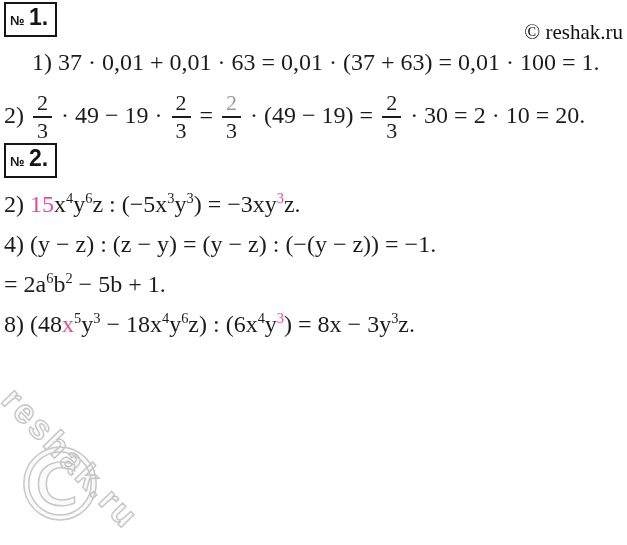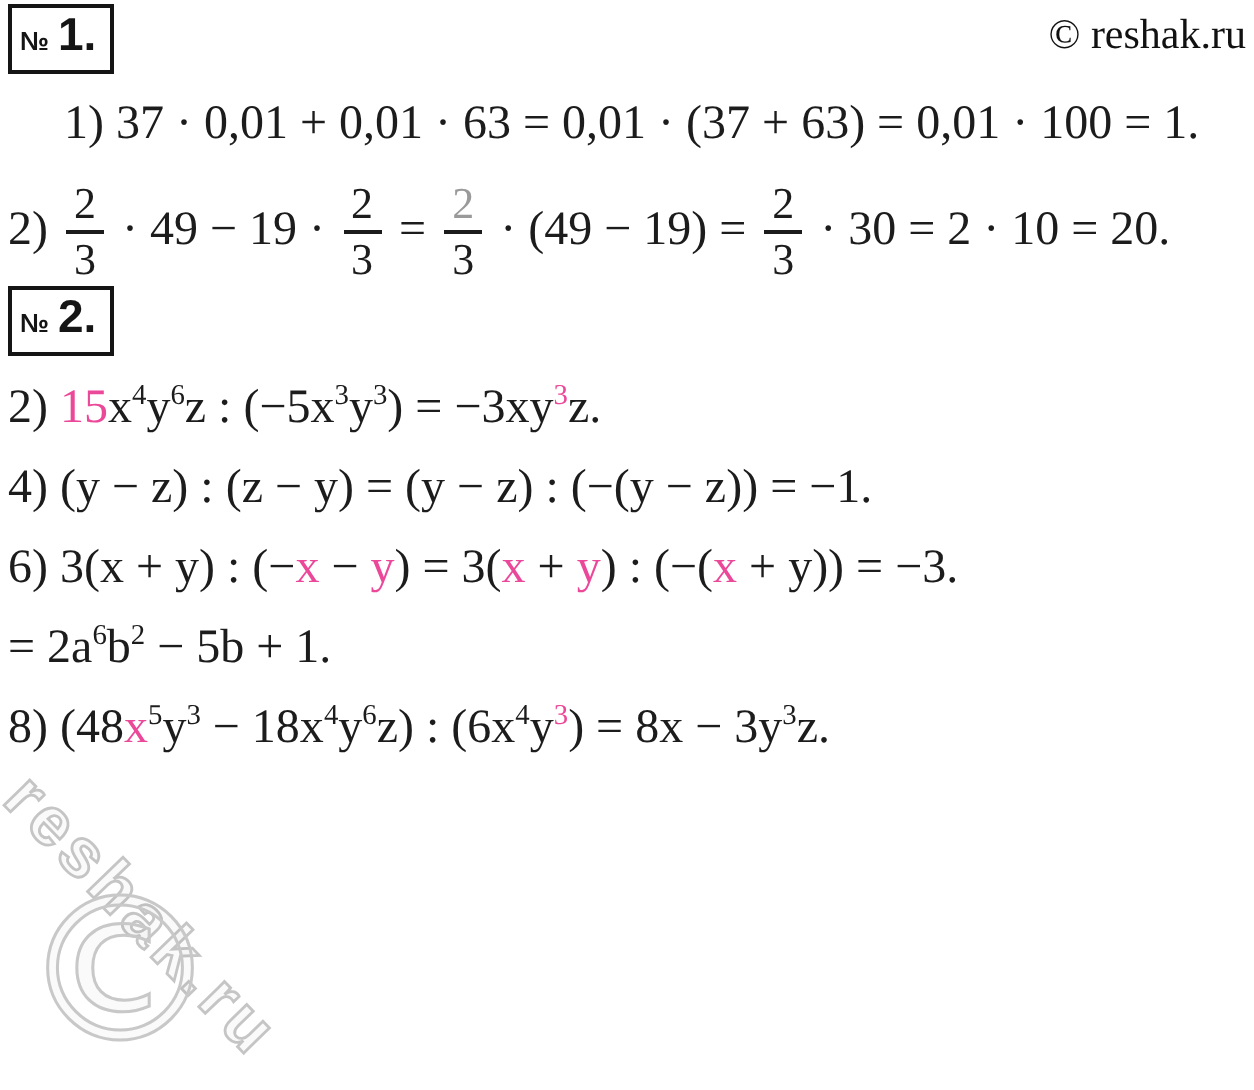--- a/index.html
+++ b/index.html
@@ -23,21 +23,21 @@
   }
   .wm-copy {
     position:absolute; left:10px; top:436px;
     font-family:"DejaVu Sans","Liberation Sans",sans-serif;
     font-size:100px; line-height:1;
     color:rgba(0,0,0,0.02);
     -webkit-text-stroke:1.5px #c8c8c8;
     z-index:0;
   }
   .copyright-header {
-    position:absolute; top:5px; right:4px;
+    position:absolute; top:20px; right:4px;
     font-family:"Liberation Serif","DejaVu Serif",serif;
     font-size:21px; color:#111;
     z-index:2;
   }
 
   
   #content { position:relative; z-index:1; padding:2px 0 0 4px; }
 
   .pbox {
     display:inline-block;
@@ -91,18 +91,17 @@
     <div class="m-line line-frac">2) <span class="frac"><span class="num">2</span><span class="den">3</span></span> · 49 − 19 · <span class="frac"><span class="num">2</span><span class="den">3</span></span> = <span class="frac grayn"><span class="num">2</span><span class="den">3</span></span> · (49 − 19) = <span class="frac"><span class="num">2</span><span class="den">3</span></span> · 30 = 2 · 10 = 20.</div>
   </div>
 
   <div>
     <div class="pbox">
       <span class="numero">№</span>
       <span class="pnum">2.</span>
     </div>
     <div class="m-line line-b">2) <span class="gray">15</span>x<sup>4</sup>y<sup>6</sup>z : (−5x<sup>3</sup>y<sup>3</sup>) = −3xy<sup class="gray">3</sup>z.</div>
     <div class="m-line line-b">4) (y − z) : (z − y) = (y − z) : (−(y − z)) = −1.</div>
-    <div class="m-line line-b">6) 3(x + y) : (−<span class="gray">x</span> − <span class="gray">y</span>) = 3(<span class="gray">x</span> + <span class="gray">y</span>) : (−(<span class="gray">x</span> + y)) = −3.</div>
     <div class="m-line line-b">= 2a<sup>6</sup>b<sup>2</sup> − 5b + 1.</div>
     <div class="m-line line-b">8) (48<span class="gray">x</span><sup>5</sup>y<sup>3</sup> − 18x<sup>4</sup>y<sup>6</sup>z) : (6x<sup>4</sup>y<sup class="gray">3</sup>) = 8x − 3y<sup>3</sup>z.</div>
   </div>
 
 </div>
 
 </body></html>

